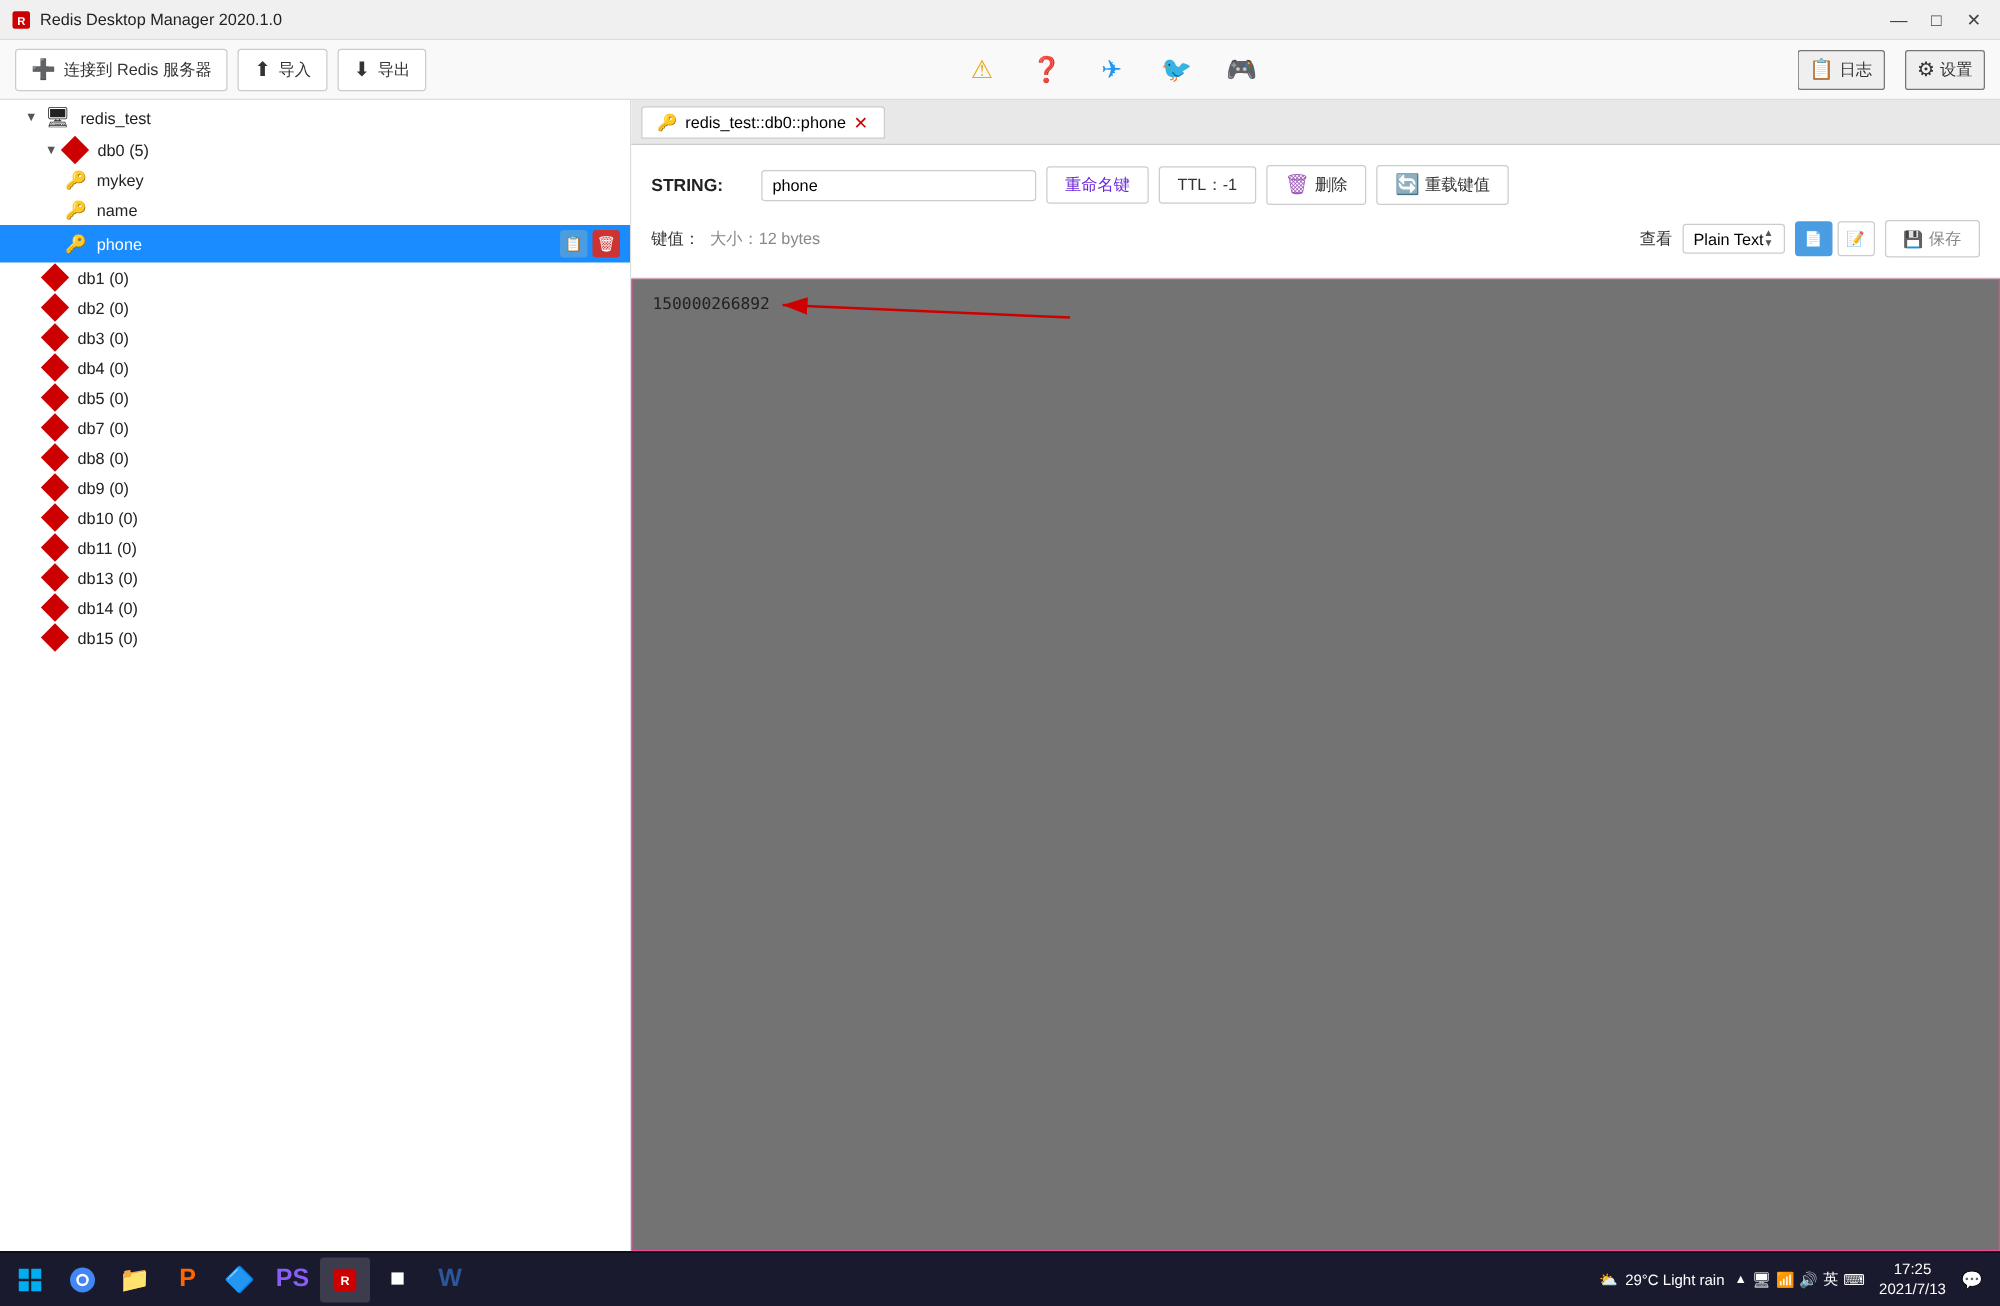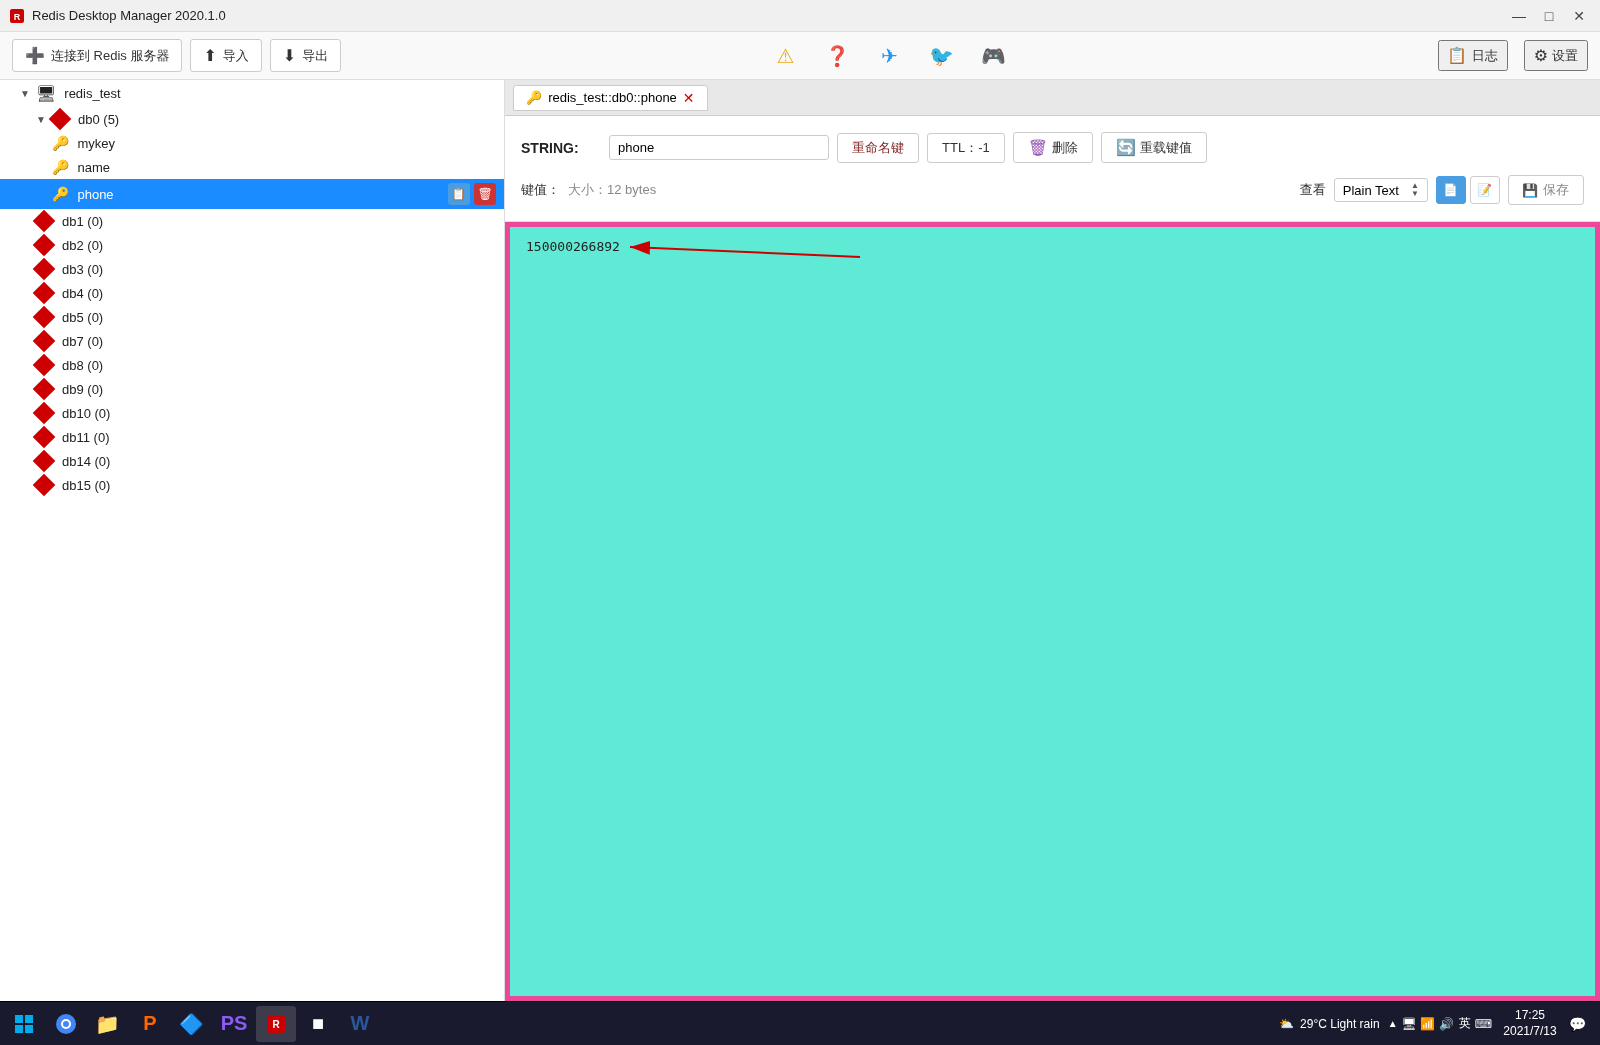--- a/index.html
+++ b/index.html
@@ -239,21 +239,21 @@
       border-radius: 3px;
       font-size: 13px;
     }
     .editor-btn {
       padding: 5px 14px;
       border: 1px solid #ccc;
       background: white;
       border-radius: 3px;
       cursor: pointer;
       font-size: 13px;
-      color: #7f1d1d;
+      color: #6d28d9;
     }
     .ttl-display {
       padding: 5px 14px;
       border: 1px solid #ccc;
       background: white;
       border-radius: 3px;
       font-size: 13px;
       color: #333;
     }
     .delete-btn {
@@ -307,21 +307,21 @@
       color: #333;
     }
     .view-selector {
       display: flex;
       align-items: center;
       border: 1px solid #ccc;
       border-radius: 3px;
       background: white;
       padding: 3px 8px;
       font-size: 13px;
-      gap: 12px;
+      gap: 0;
       cursor: pointer;
     }
     .view-selector-arrows {
       display: flex;
       flex-direction: column;
       font-size: 8px;
       line-height: 1;
       color: #555;
     }
     .format-btns {
@@ -352,27 +352,27 @@
       background: white;
       border-radius: 3px;
       cursor: pointer;
       font-size: 13px;
       color: #888;
     }
 
     
     .value-content {
       flex: 1;
-      background: #5eead4;
+      background: #737373;
       margin: 0;
       padding: 12px 16px;
       font-family: Consolas, monospace;
       font-size: 13px;
       overflow: auto;
-      border: 5px solid #ec4899;
+      border: 1px solid #ec4899;
       position: relative;
     }
     .value-text {
       color: #222;
     }
 
     
     .annotation-arrow {
       position: absolute;
       top: 0;
@@ -567,20 +567,24 @@
       <span class="db-icon" style="margin-right:6px;"></span>
       <span class="tree-item-label">db9  (0)</span>
     </div>
     <div class="tree-item tree-item-indent2">
       <span class="db-icon" style="margin-right:6px;"></span>
       <span class="tree-item-label">db10  (0)</span>
     </div>
     <div class="tree-item tree-item-indent2">
       <span class="db-icon" style="margin-right:6px;"></span>
       <span class="tree-item-label">db11  (0)</span>
+    </div>
+    <div class="tree-item tree-item-indent2">
+      <span class="db-icon" style="margin-right:6px;"></span>
+      <span class="tree-item-label">db13  (0)</span>
     </div>
     <div class="tree-item tree-item-indent2">
       <span class="db-icon" style="margin-right:6px;"></span>
       <span class="tree-item-label">db14  (0)</span>
     </div>
     <div class="tree-item tree-item-indent2">
       <span class="db-icon" style="margin-right:6px;"></span>
       <span class="tree-item-label">db15  (0)</span>
     </div>
   </div>

